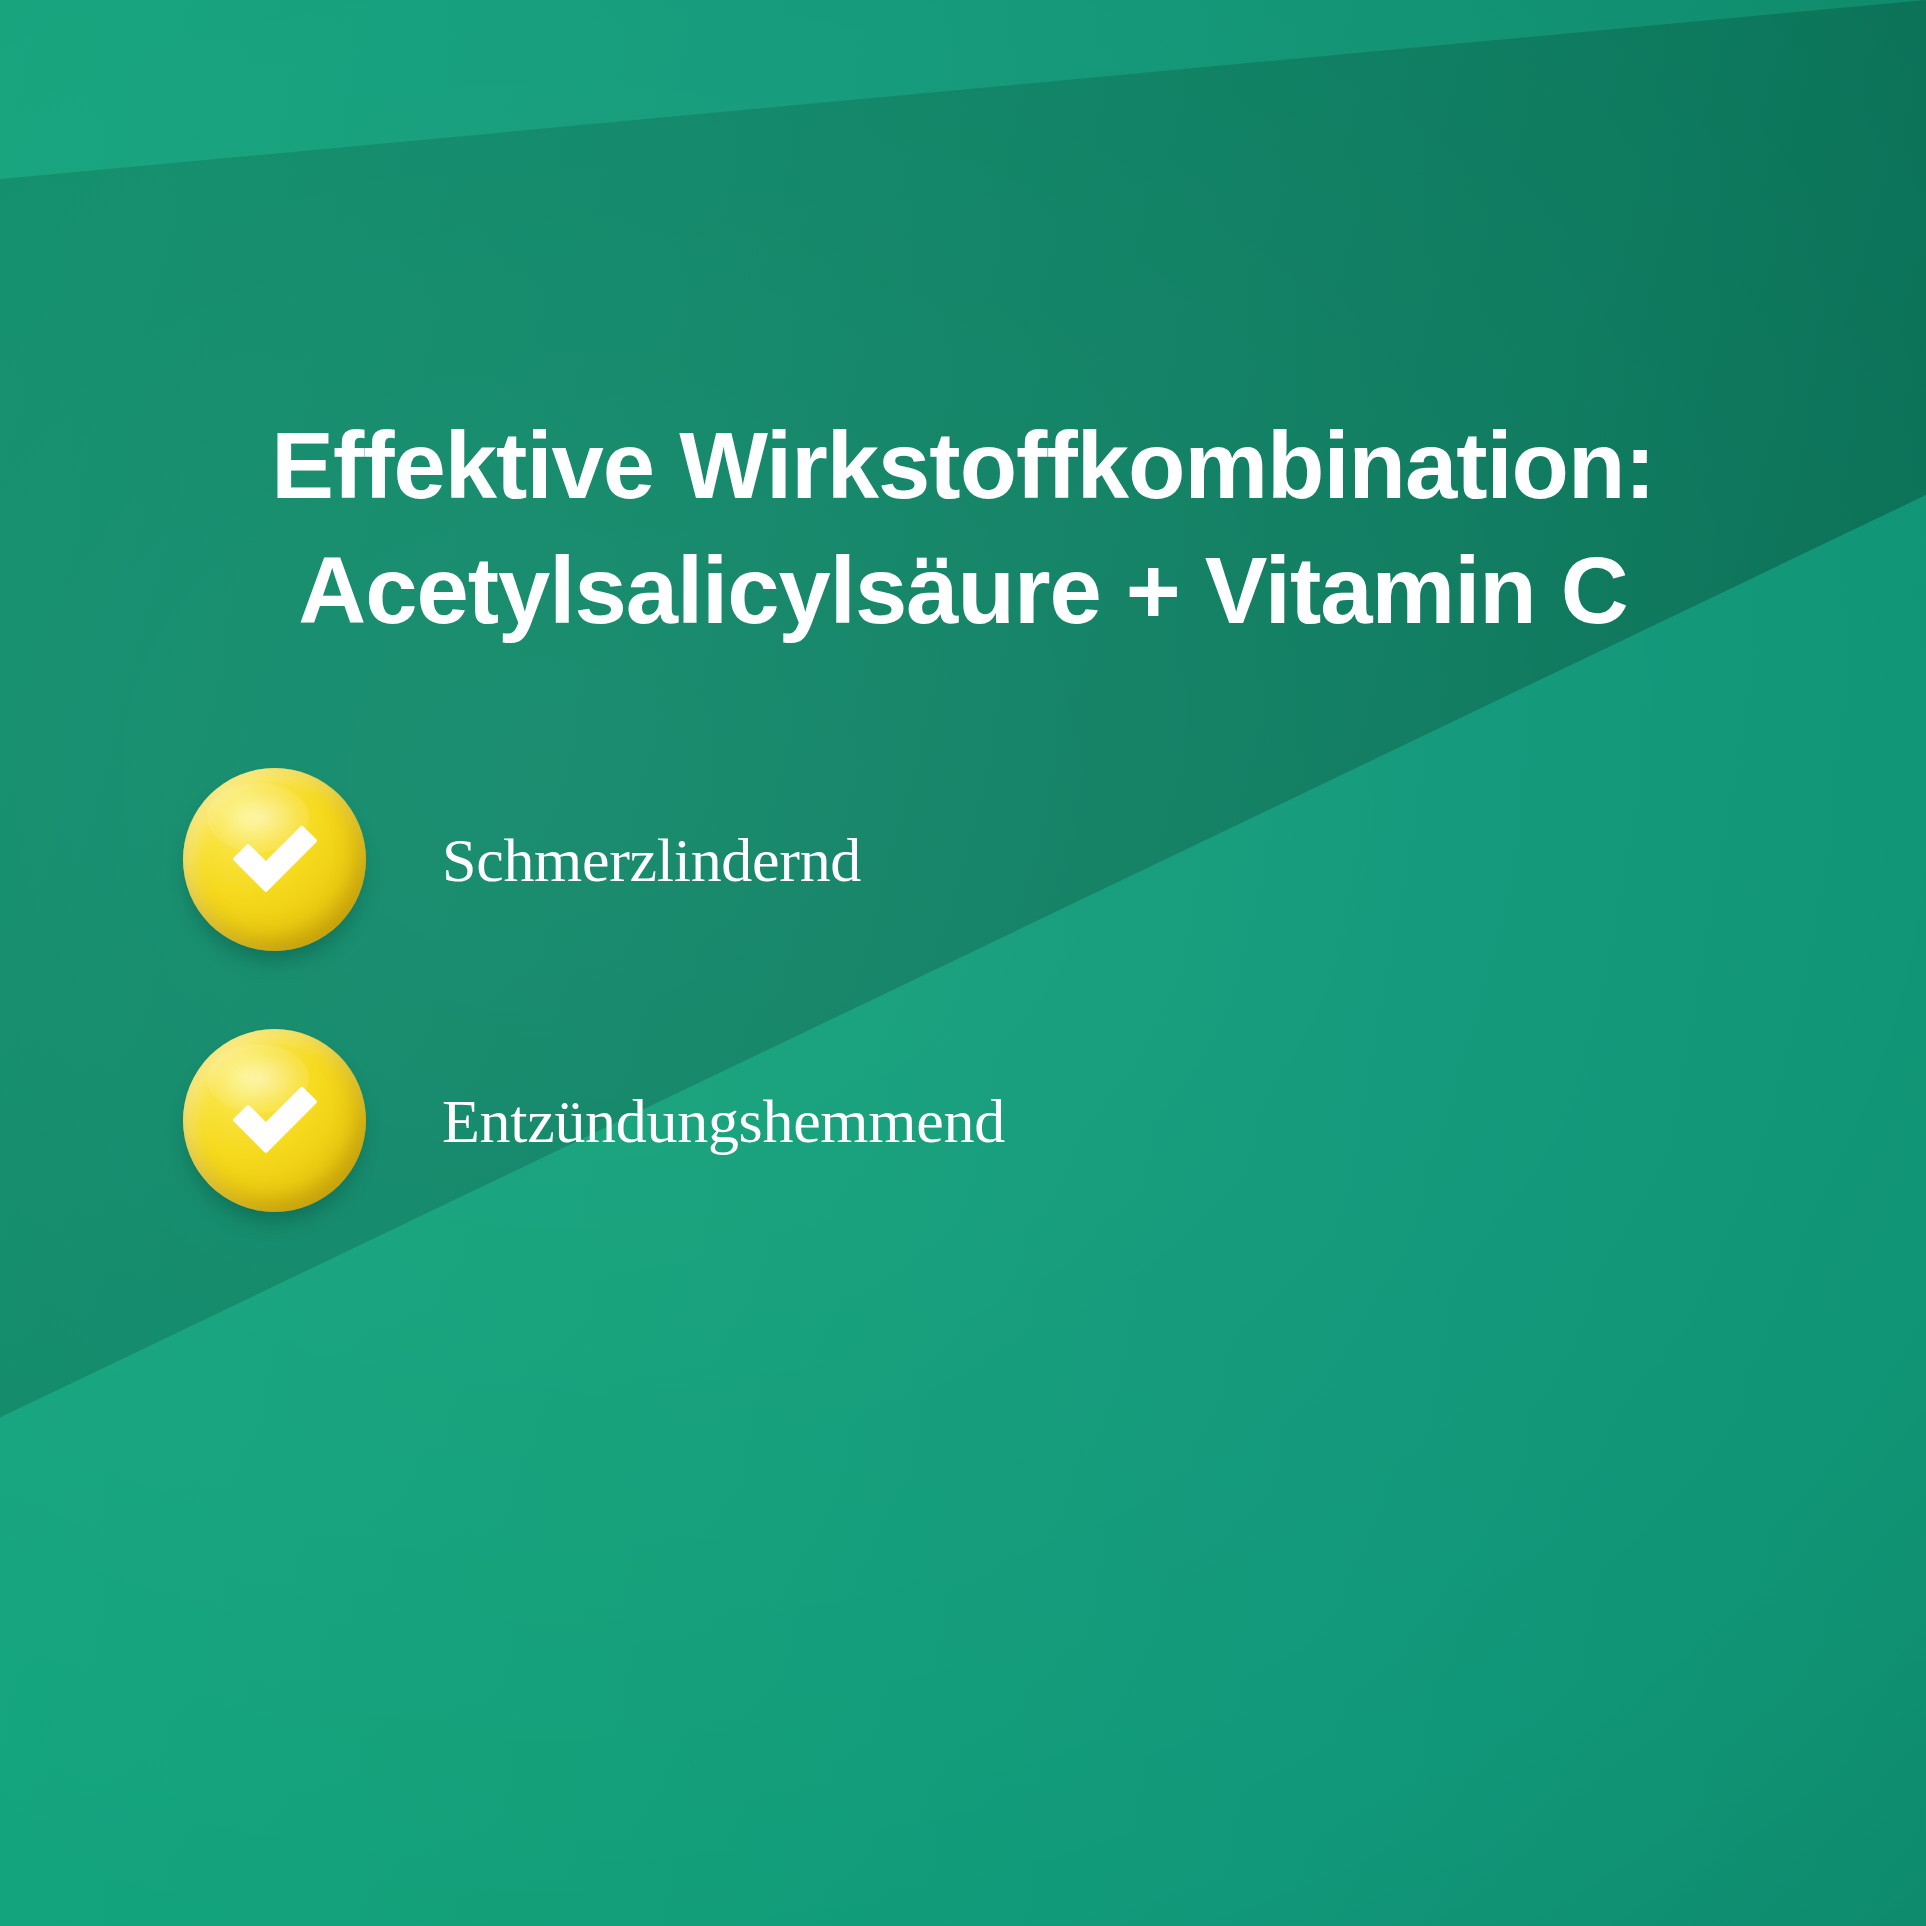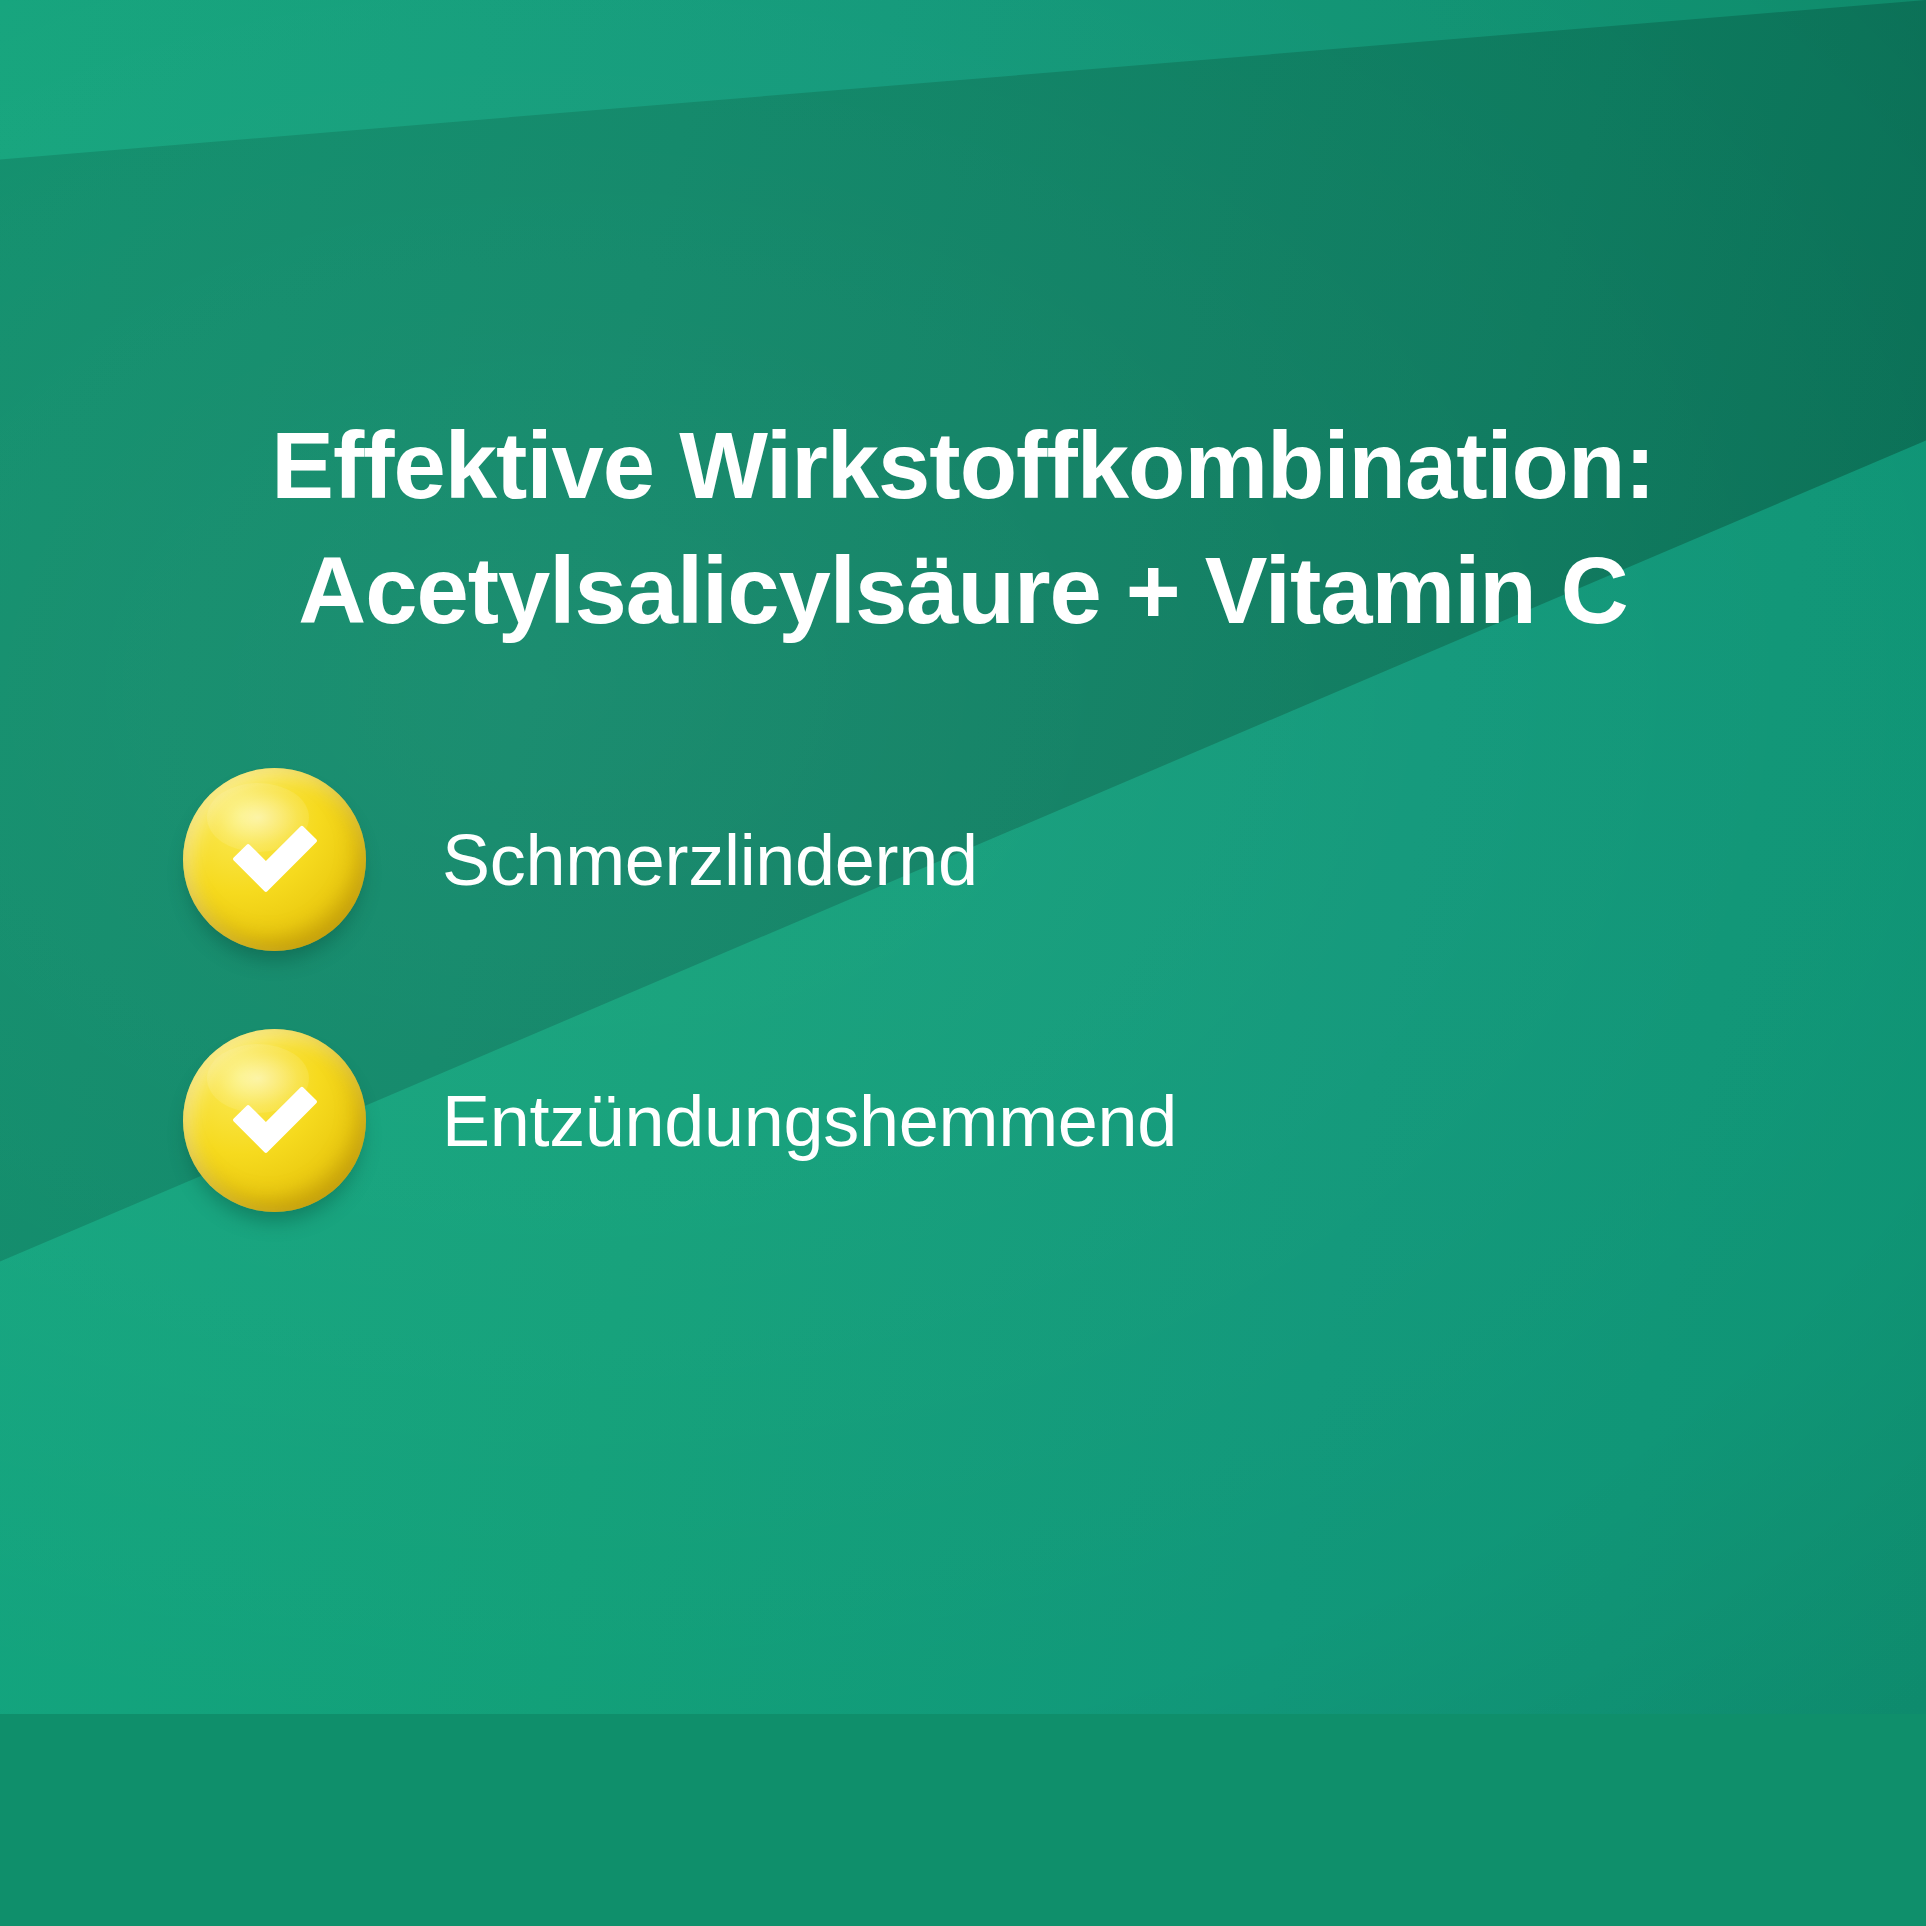--- a/index.html
+++ b/index.html
@@ -5,21 +5,21 @@
 <style>
   html, body {
     margin: 0;
     padding: 0;
     background: #0f8f6b;
   }
 
   #stage {
     position: relative;
     width: 1926px;
-    height: 1714px;
+    height: 1926px;
     overflow: hidden;
     font-family: "Liberation Sans", "DejaVu Sans", sans-serif;
     background: linear-gradient(115deg, #11a07a 0%, #10996f 30%, #0f8f68 62%, #0d7f5c 100%);
   }
 
   
   .bg-layer {
     position: absolute;
     inset: 0;
     pointer-events: none;
@@ -136,26 +136,27 @@
   .check-ball svg {
     position: relative;
     z-index: 2;
     width: 96px;
     height: 96px;
     display: block;
   }
 
   .feature-label {
     color: #ffffff;
-    font-size: 72px;
+    font-size: 62px;
     font-weight: 400;
     letter-spacing: -0.3px;
     line-height: 1;
     margin-left: 76px;
     white-space: nowrap;
+    font-family: Liberation Serif, serif;
   }
 </style>
 </head>
 <body>
 
 <div id="stage">
 
   <div class="bg-layer">
     <div class="band-upper"></div>
     <div class="band-upper-hi"></div>

